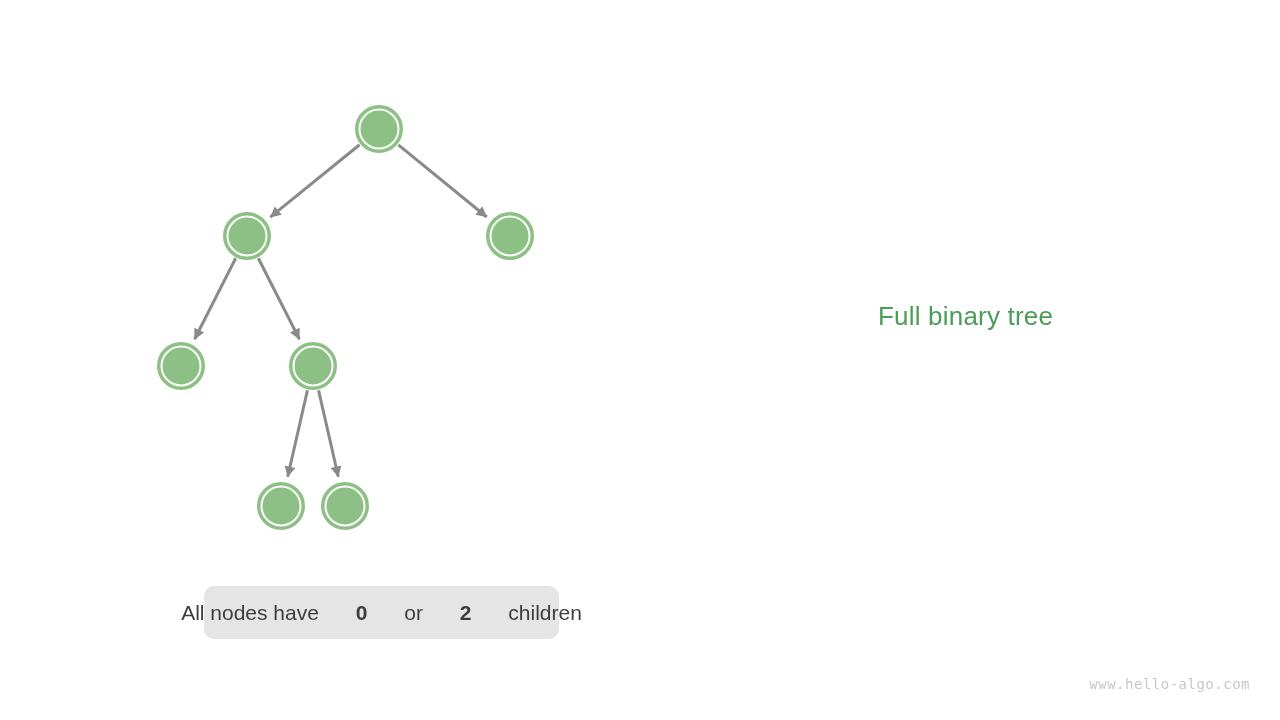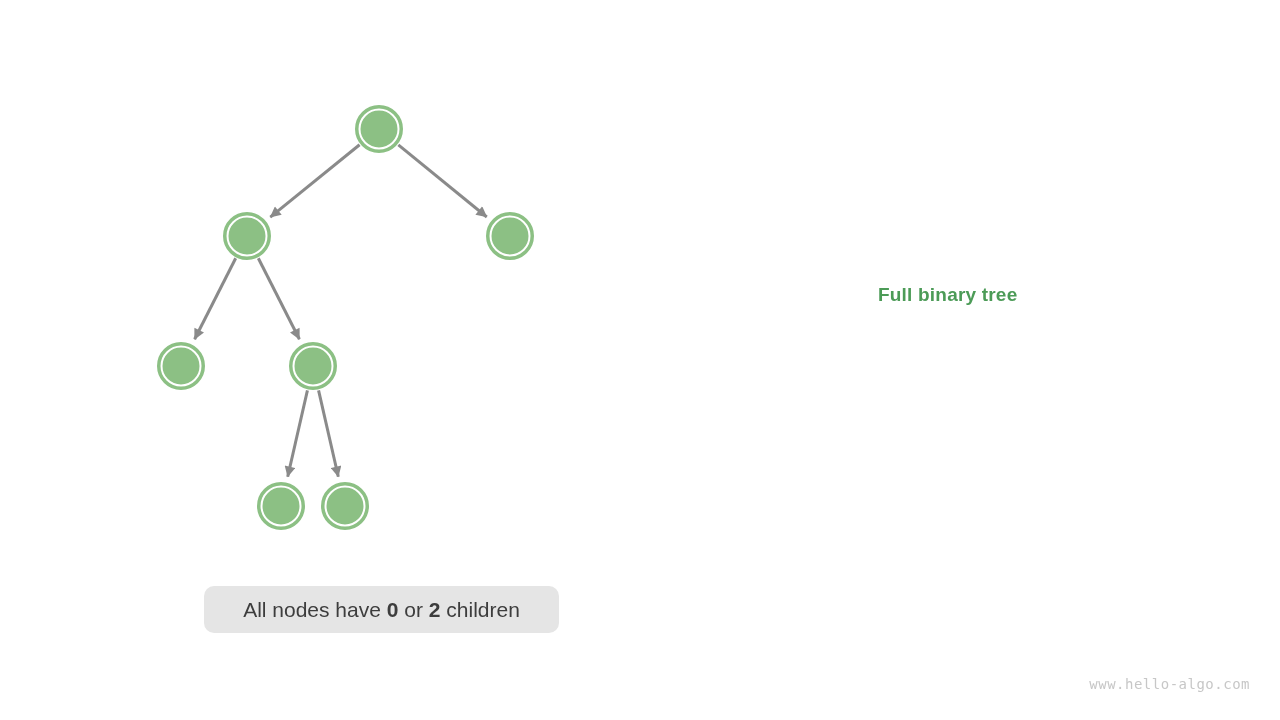--- a/index.html
+++ b/index.html
@@ -17,38 +17,39 @@
   #tree-svg {
     position: absolute;
     left: 0;
     top: 0;
     width: 1280px;
     height: 720px;
   }
   .diagram-title {
     position: absolute;
     left: 878px;
-    top: 284px;
-    font-size: 19px;
-    font-weight: bold;
+    top: 301px;
+    font-size: 26px;
+    font-weight: normal;
     letter-spacing: 0.2px;
     white-space: nowrap;
   }
   .caption-pill {
     position: absolute;
     left: 204px;
     top: 586px;
     width: 355px;
-    height: 47px;
+    height: 53px;
     border-radius: 10px;
     display: flex;
     align-items: center;
     justify-content: center;
     font-size: 21px;
     white-space: pre;
+    gap: 31px;
   }
   .caption-pill b {
     font-weight: bold;
   }
   .watermark {
     position: absolute;
     right: 30px;
     top: 676px;
     font-family: "DejaVu Sans Mono", "Liberation Mono", monospace;
     font-size: 14px;

